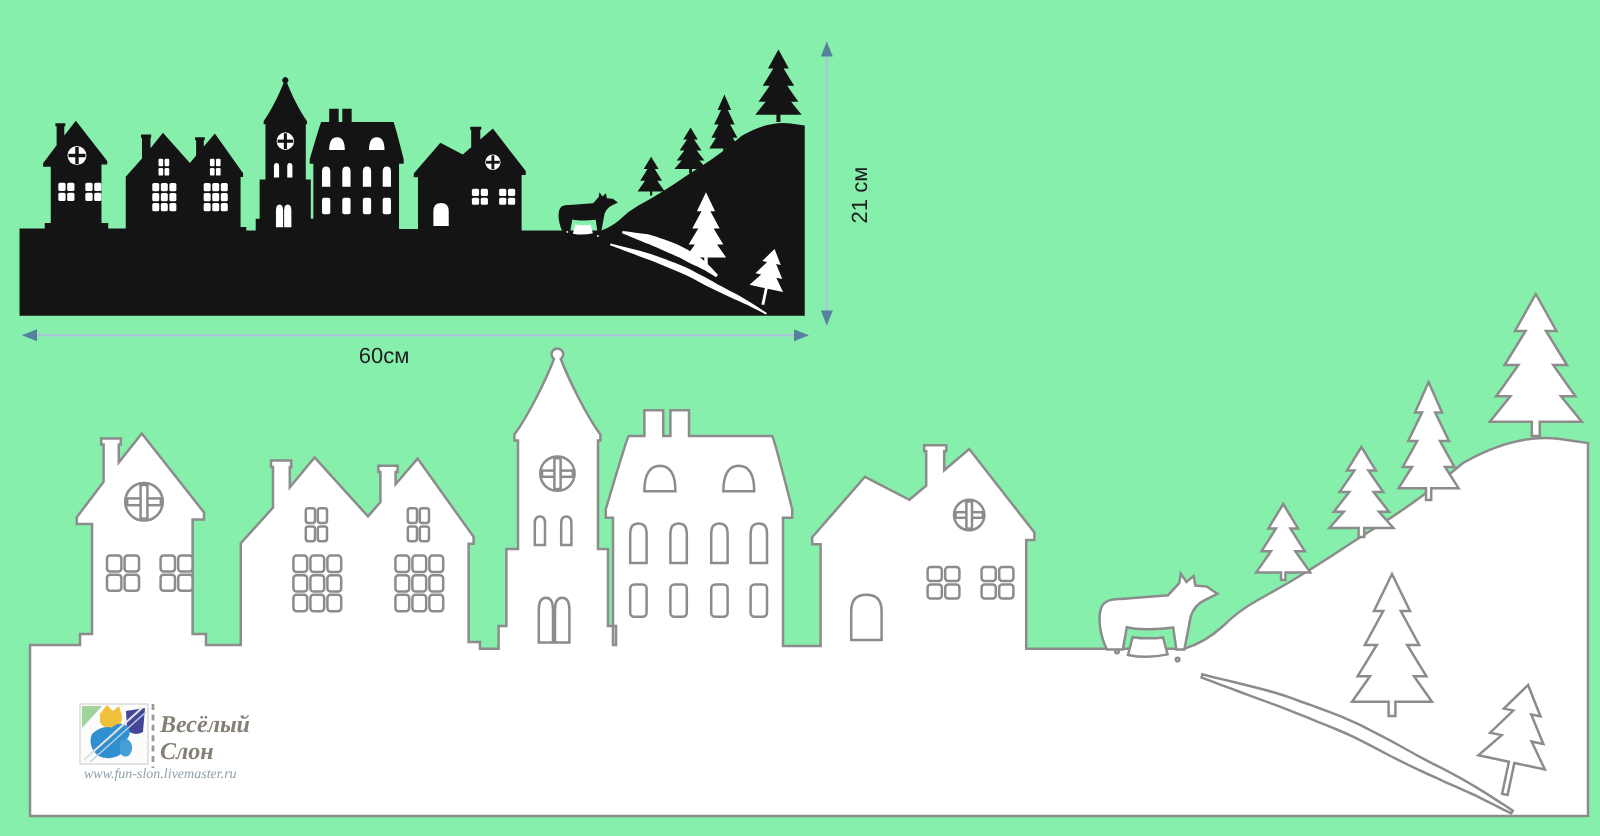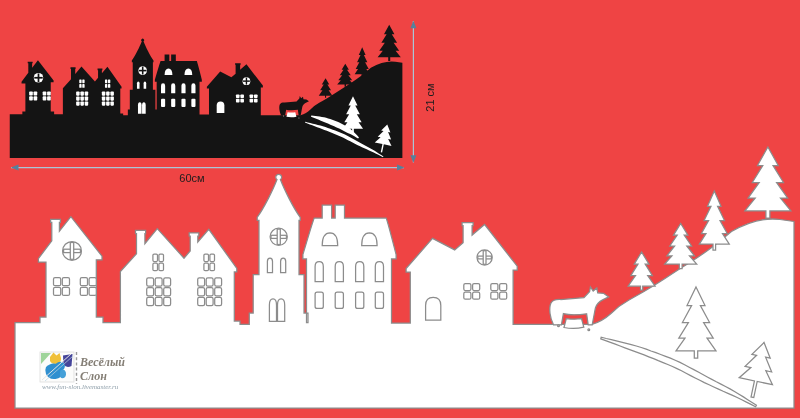--- a/index.html
+++ b/index.html
@@ -1,16 +1,16 @@
 <!DOCTYPE html>
 <html><head>
 <meta charset="utf-8">
 <style>
   html,body{margin:0;padding:0;background:#fff;}
-  #stage{position:relative;width:800px;height:418px;background:#ef4444;overflow:hidden;
+  #stage{position:relative;width:800px;height:418px;background:#86efac;overflow:hidden;
          font-family:"Liberation Sans", sans-serif;}
   .sil{ --fg:#141414; --bgc:#ffffff; --ln:transparent; }
   .out{ --fg:#ffffff; --bgc:#ffffff; --ln:#8c8c8c; }
   .fg{ fill:var(--fg); stroke:var(--ln); stroke-width:1.25; vector-effect:non-scaling-stroke; }
   .bg{ fill:var(--bgc); stroke:var(--ln); stroke-width:1.25; vector-effect:non-scaling-stroke; }
   .bgq{ fill:var(--bgc); stroke:none; }
 </style>
 </head>
 <body>
 <div id="stage">

